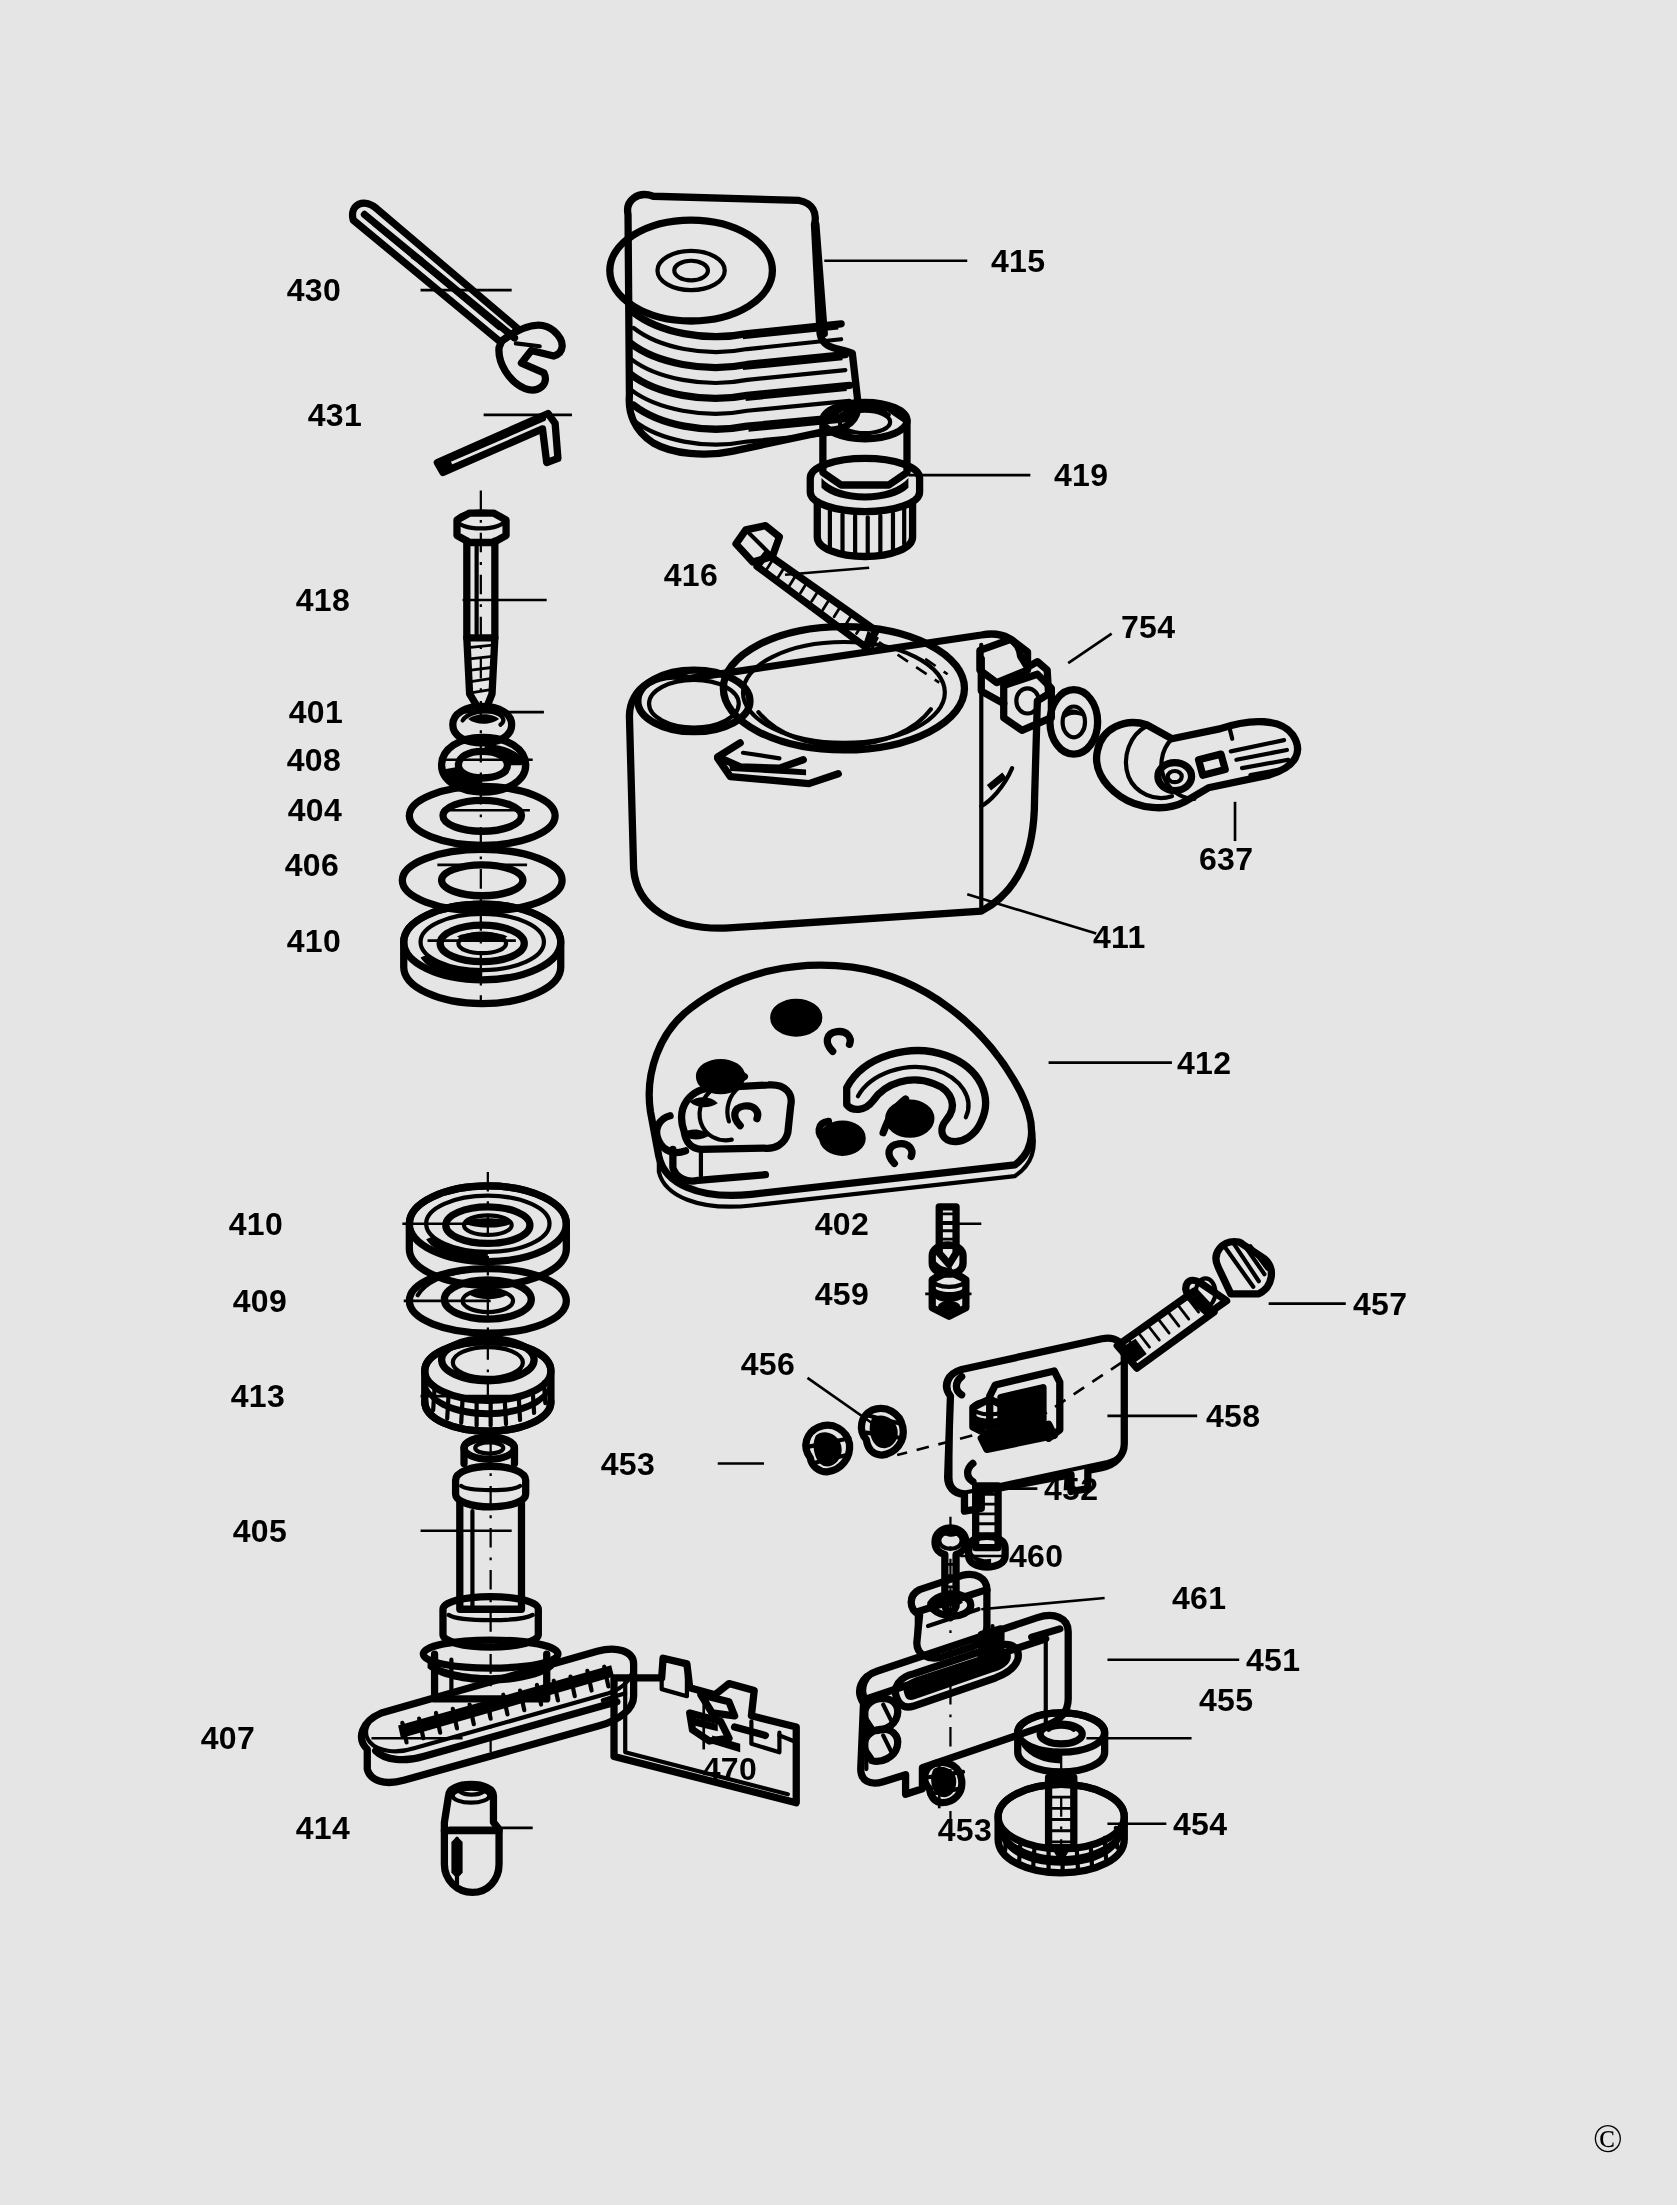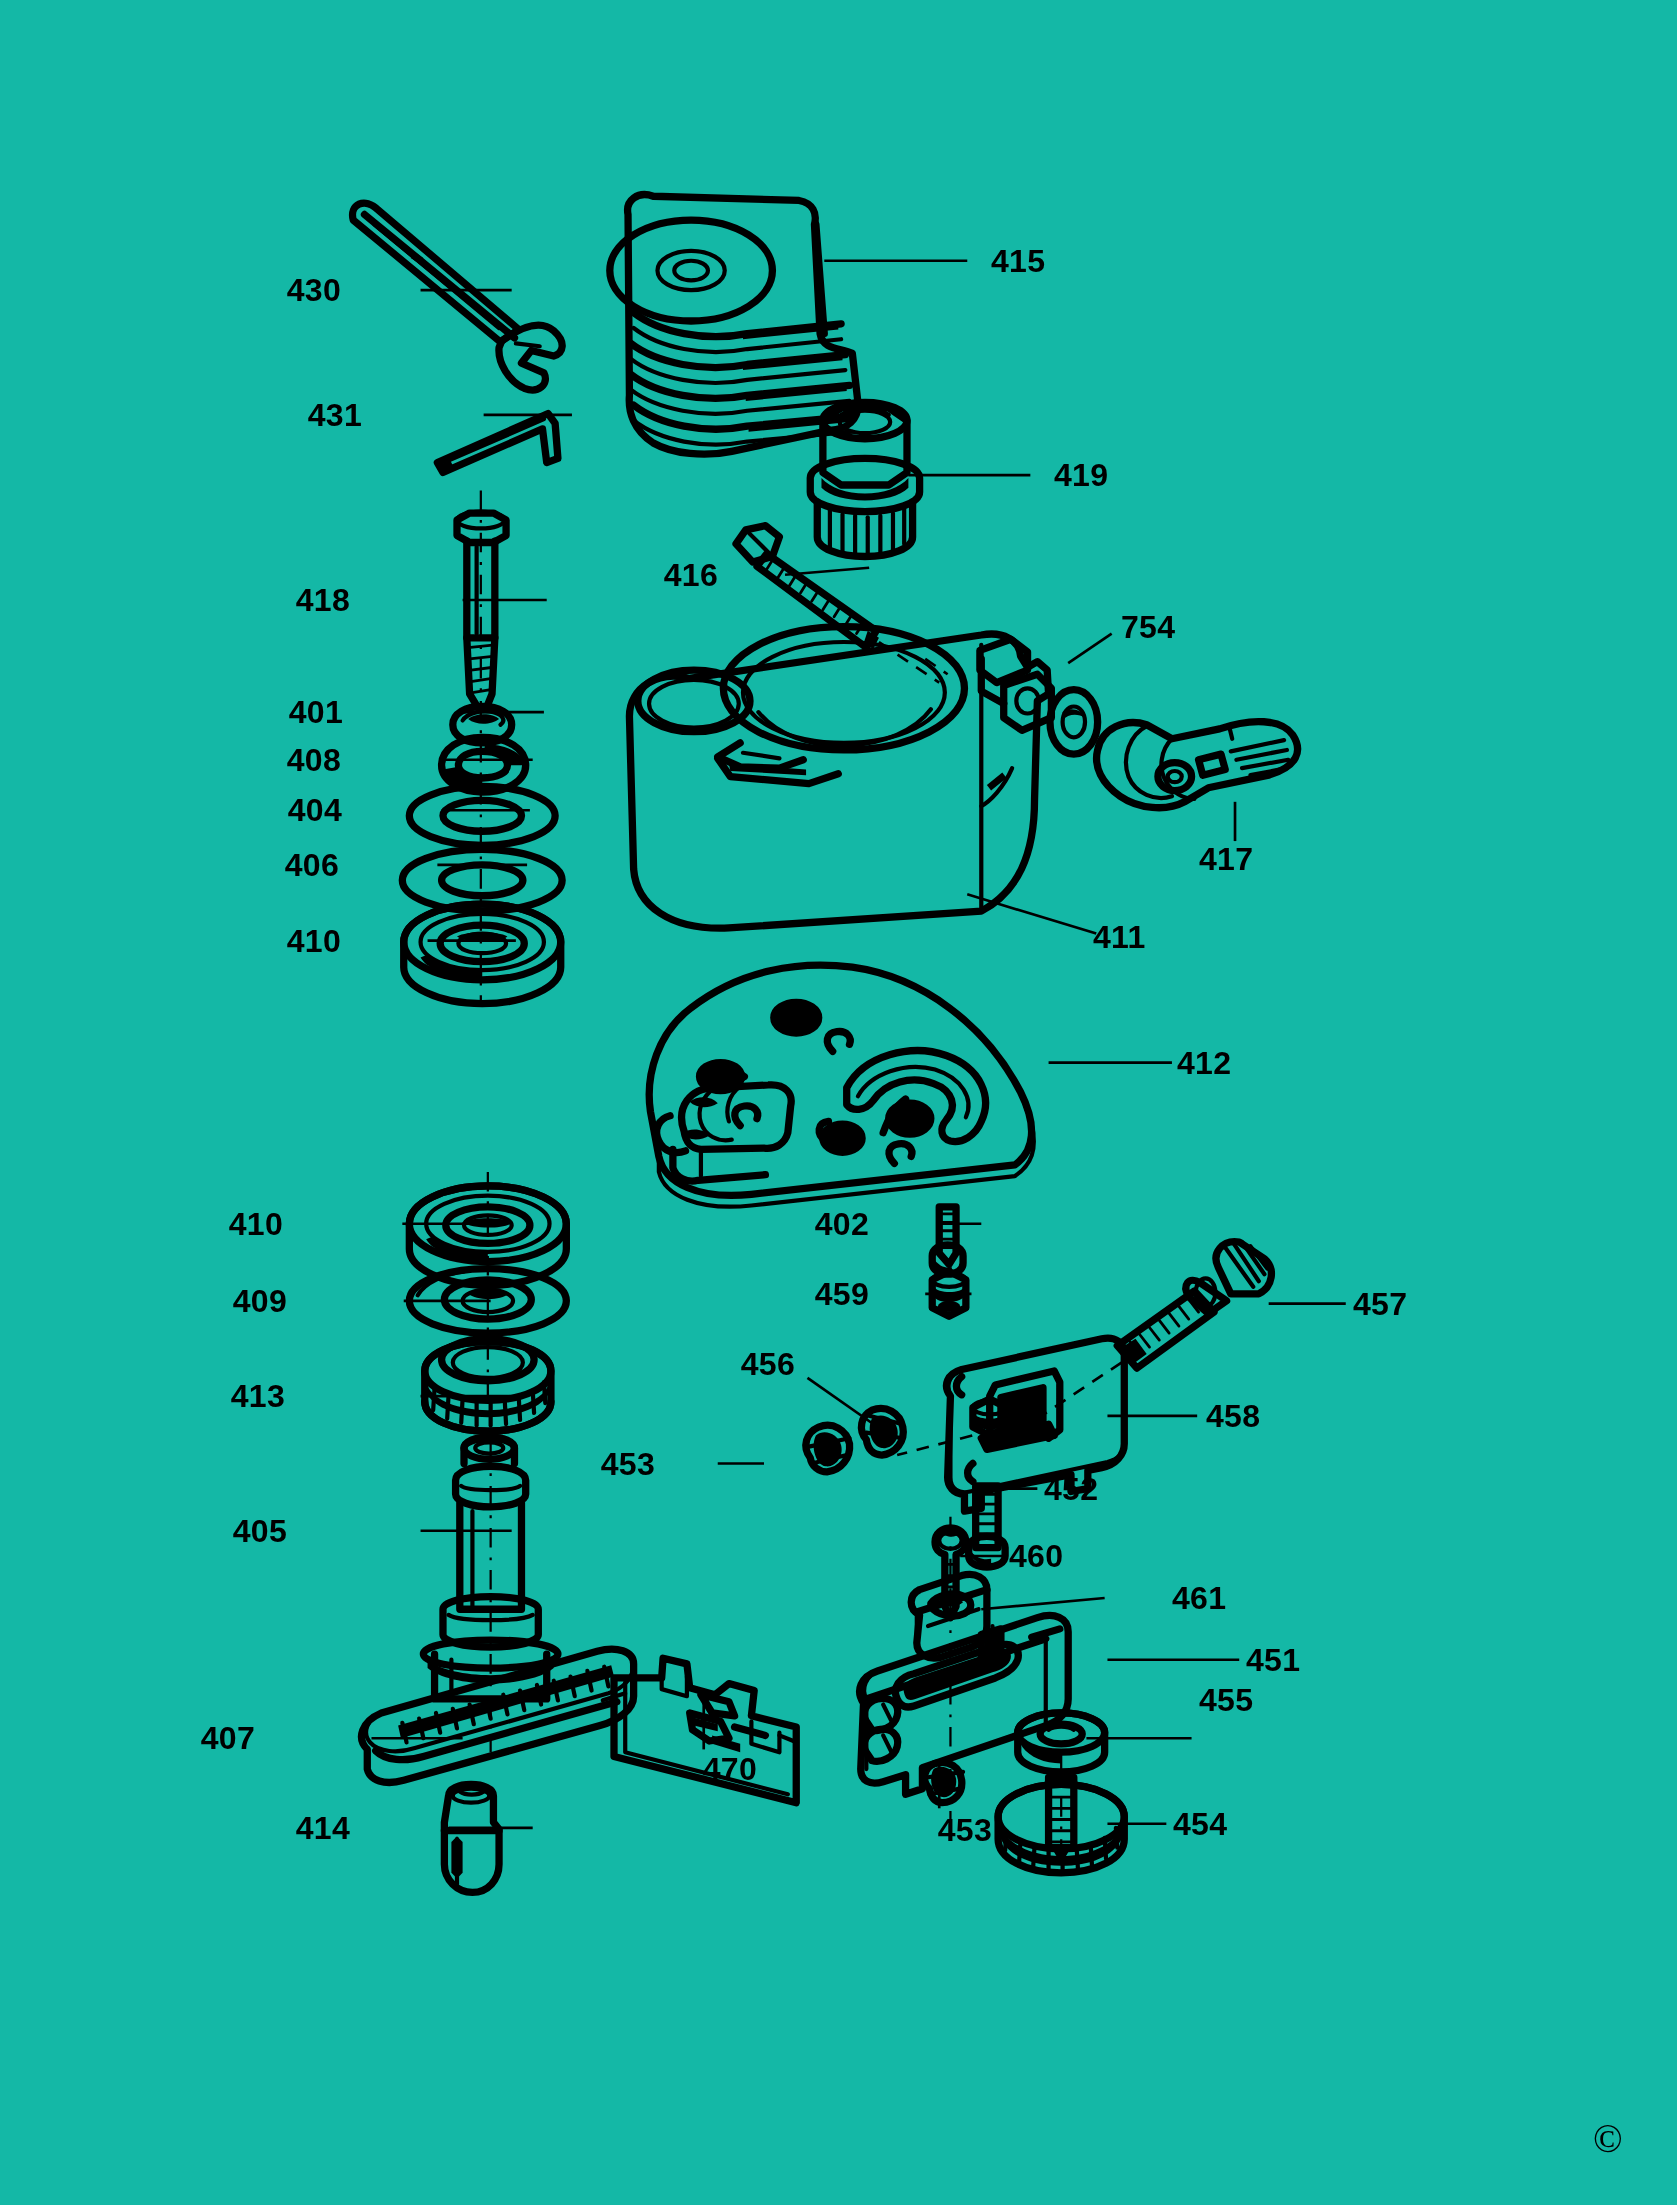--- a/index.html
+++ b/index.html
@@ -1,20 +1,20 @@
 <!DOCTYPE html>
 <html style="font-size:11.2px"><head>
 <meta charset="utf-8">
 <style>
   html,body{margin:0;padding:0;background:#ffffff;}
   body{font-family:"Liberation Sans",sans-serif;}
   #sheet{
     position:relative;
     width:1678px;height:2205px;
-    background:#14b8a6;
+    background:#e5e5e5;
     overflow:hidden;
   }
   #art{position:absolute;left:0;top:0;width:1678px;height:2205px;}
   .lbl{
     position:absolute;
     font-family:"Liberation Sans",sans-serif;
     font-weight:bold;
     font-size:32px;
     letter-spacing:0.3px;
     color:#000;
@@ -633,21 +633,21 @@
   <div class="lbl l" style="left: 991px; top: 261px;">415</div>
   <div class="lbl l" style="left: 1054px; top: 475px;">419</div>
   <div class="lbl r" style="left: 718px; top: 575px;">416</div>
   <div class="lbl l" style="left: 1121px; top: 627px;">754</div>
   <div class="lbl r" style="left: 350px; top: 600px;">418</div>
   <div class="lbl r" style="left: 343px; top: 712px;">401</div>
   <div class="lbl r" style="left: 341px; top: 760px;">408</div>
   <div class="lbl r" style="left: 342px; top: 810px;">404</div>
   <div class="lbl r" style="left: 339px; top: 865px;">406</div>
   <div class="lbl r" style="left: 341px; top: 941px;">410</div>
-  <div class="lbl l" style="left: 1199px; top: 859px;">417</div>
+  <div class="lbl l" style="left: 1199px; top: 859px;">637</div>
   <div class="lbl l" style="left: 1093px; top: 937px;">411</div>
   <div class="lbl l" style="left: 1177px; top: 1063px;">412</div>
   <div class="lbl r" style="left: 283px; top: 1224px;">410</div>
   <div class="lbl r" style="left: 869px; top: 1224px;">402</div>
   <div class="lbl l" style="left: 1353px; top: 1304px;">457</div>
   <div class="lbl r" style="left: 869px; top: 1294px;">459</div>
   <div class="lbl r" style="left: 287px; top: 1301px;">409</div>
   <div class="lbl r" style="left: 795px; top: 1364px;">456</div>
   <div class="lbl r" style="left: 285px; top: 1396px;">413</div>
   <div class="lbl l" style="left: 1206px; top: 1416px;">458</div>

